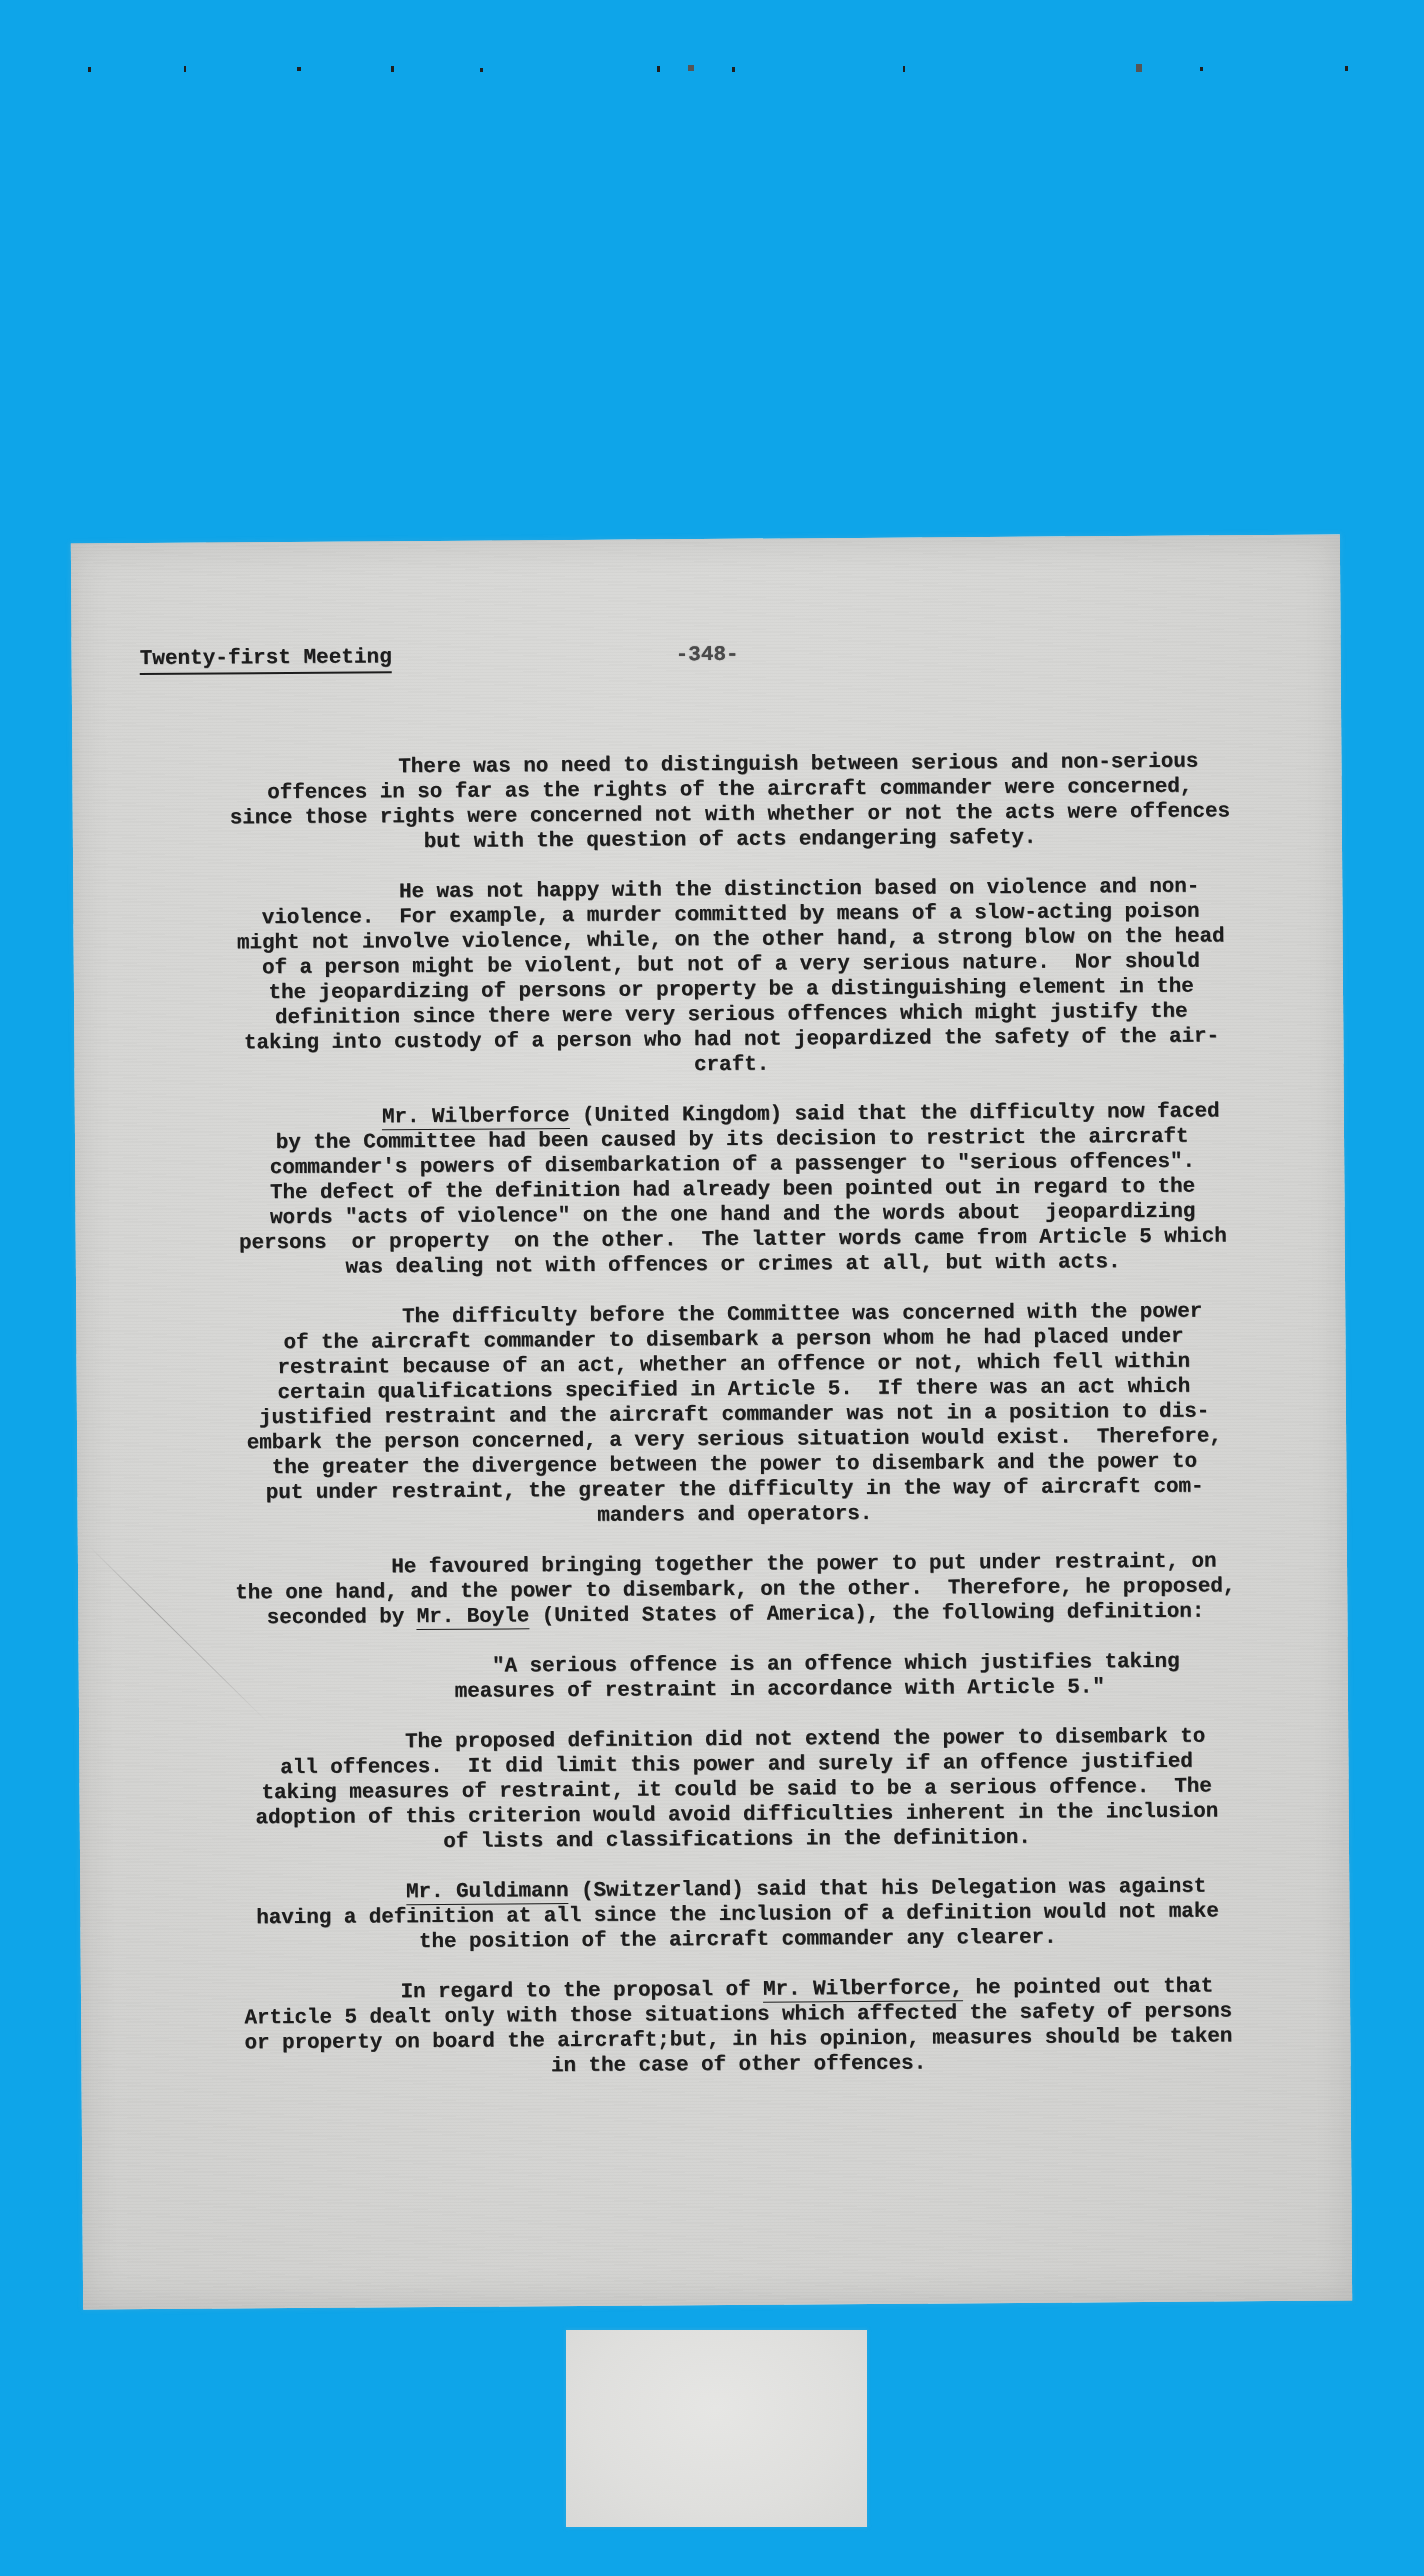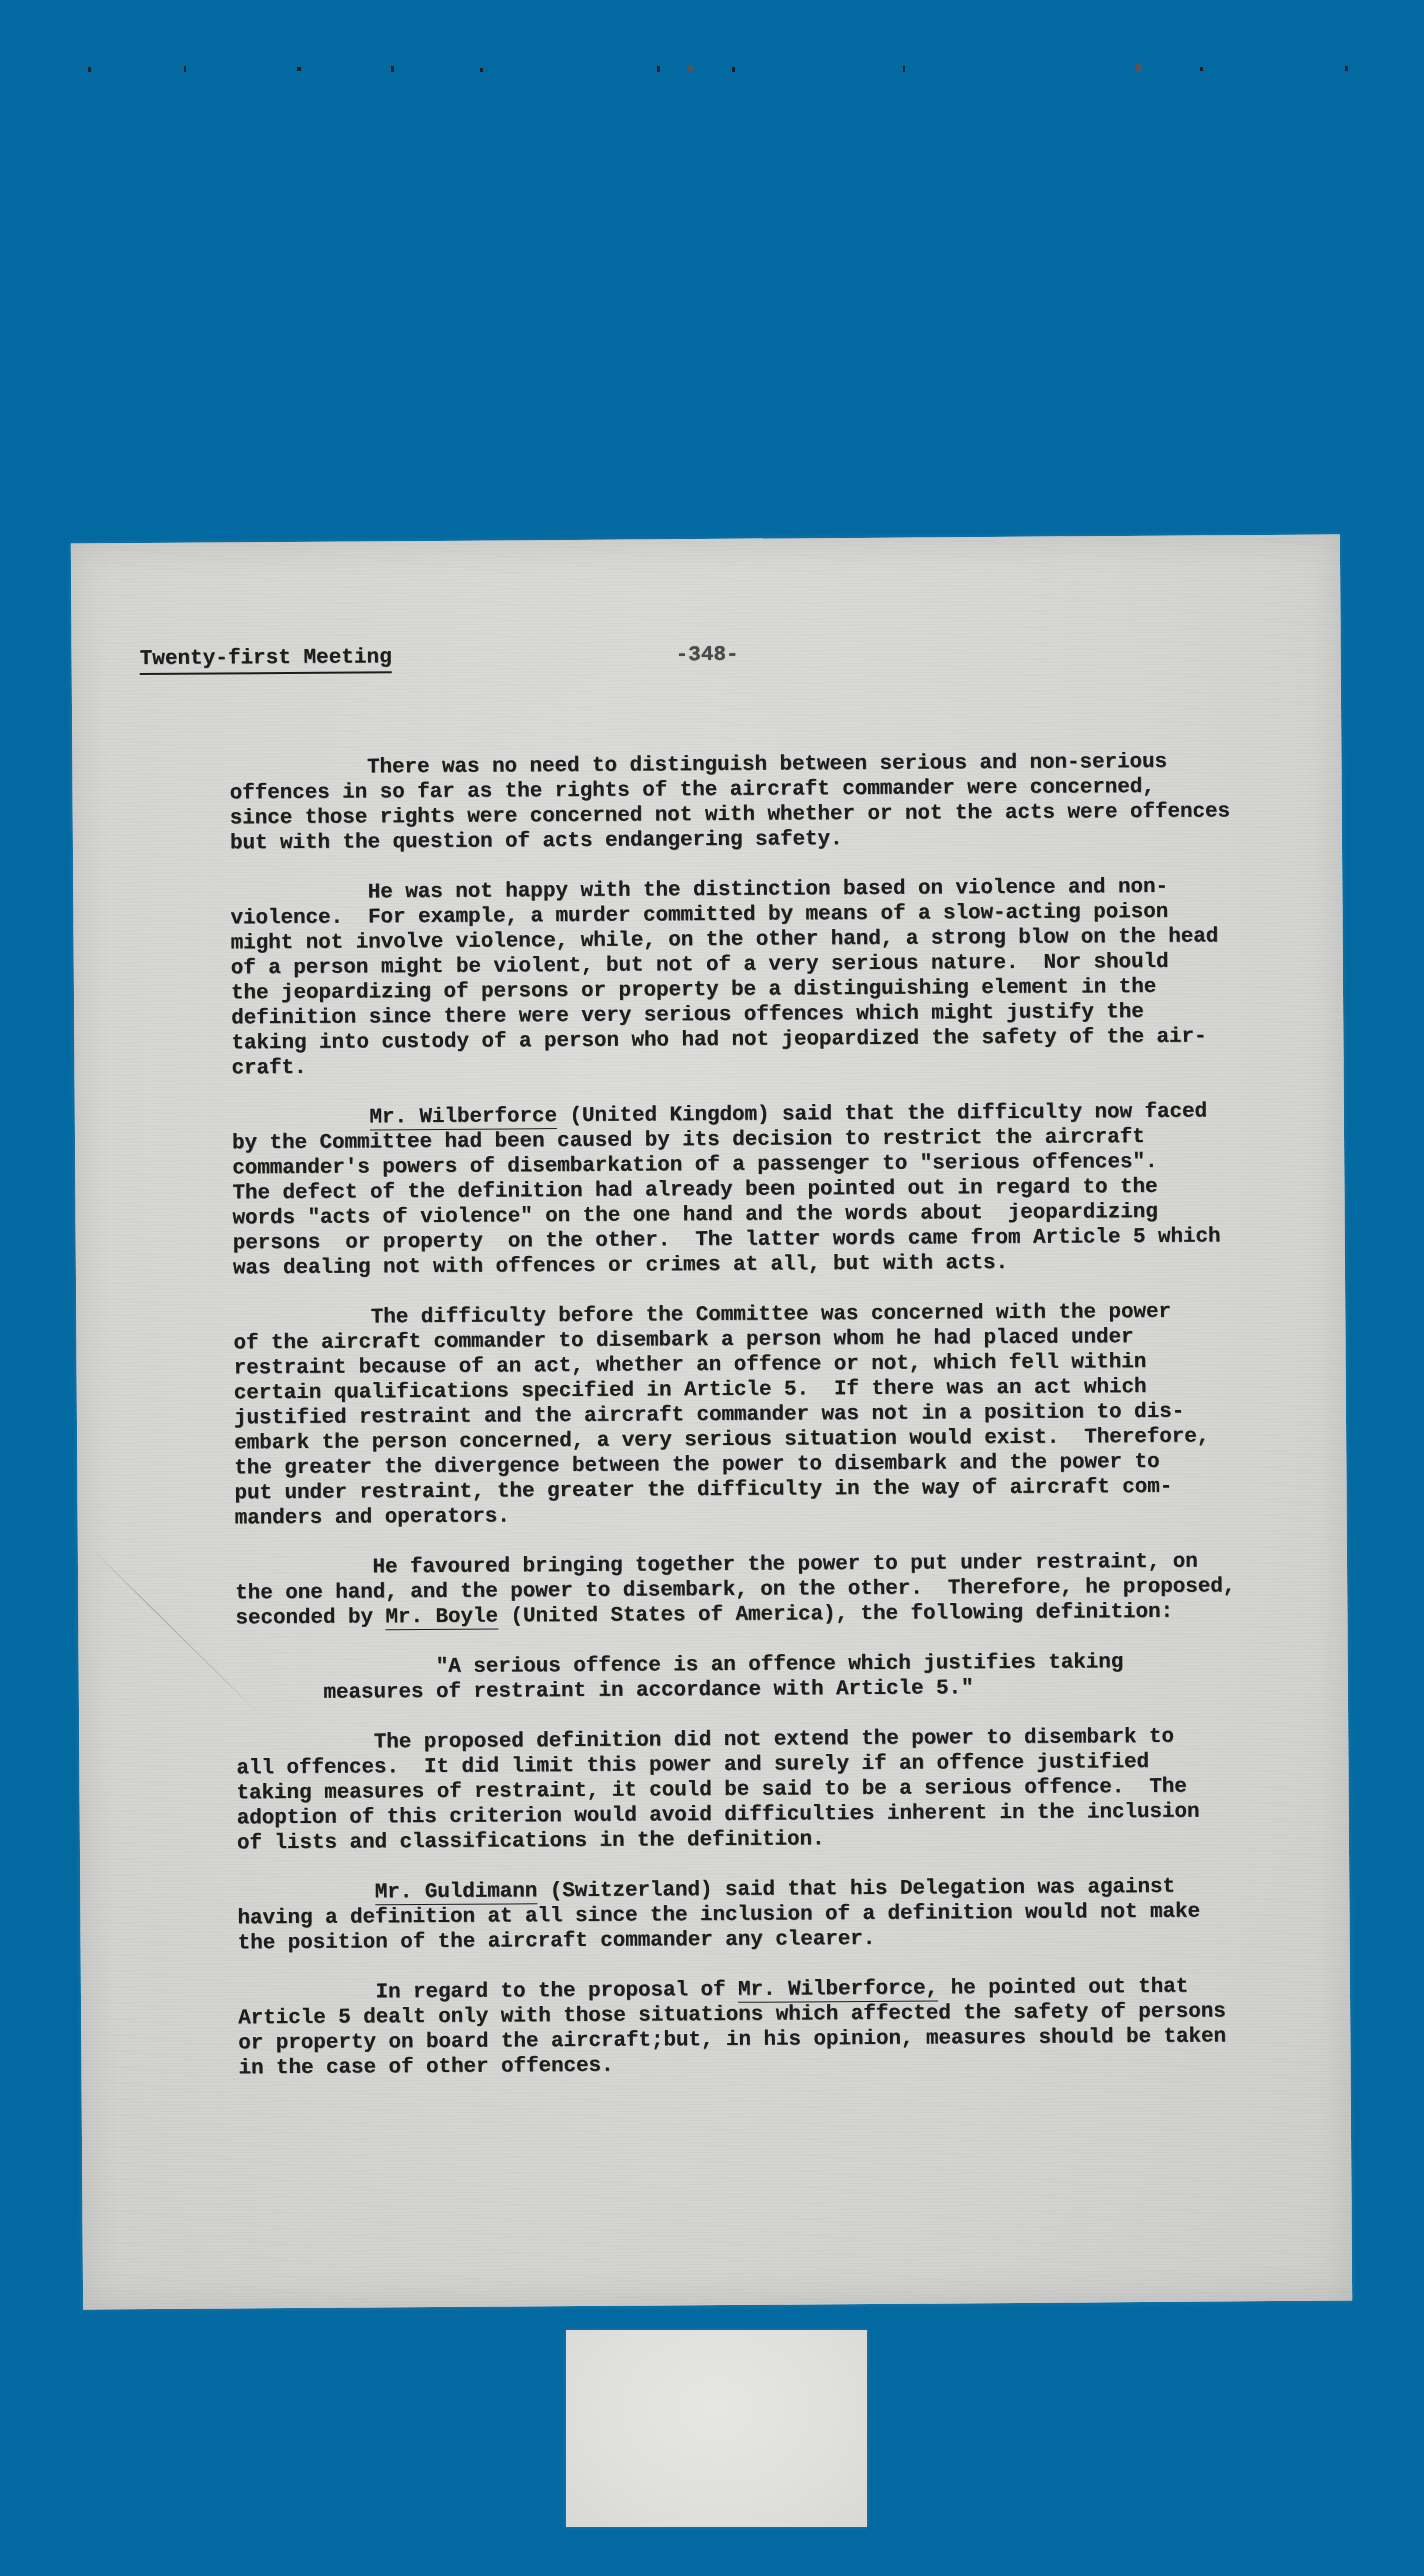--- a/index.html
+++ b/index.html
@@ -1,18 +1,18 @@
 <!DOCTYPE html>
 <html style="font-size:10px"><head>
 <meta charset="utf-8">
 <style>
   html,body{margin:0;padding:0;background:#000;}
   body{width:1424px;height:2576px;position:relative;overflow:hidden;
        font-family:"Liberation Mono", monospace;}
-  .stage{position:absolute;inset:0;background:#0369a1;}
+  .stage{position:absolute;inset:0;background:#0ea5e9;text-align:center;}
 
   
   .artifact{position:absolute;background:#1f1f1f;}
   .artifact.bright{background:#555;}
 
   
   .page{
     position:absolute;left:77px;top:539px;width:1269px;height:1766px;
     background:
       repeating-linear-gradient(180deg, rgba(0,0,0,0.015) 0 1.3px, rgba(255,255,255,0.02) 1.3px 3.2px),

